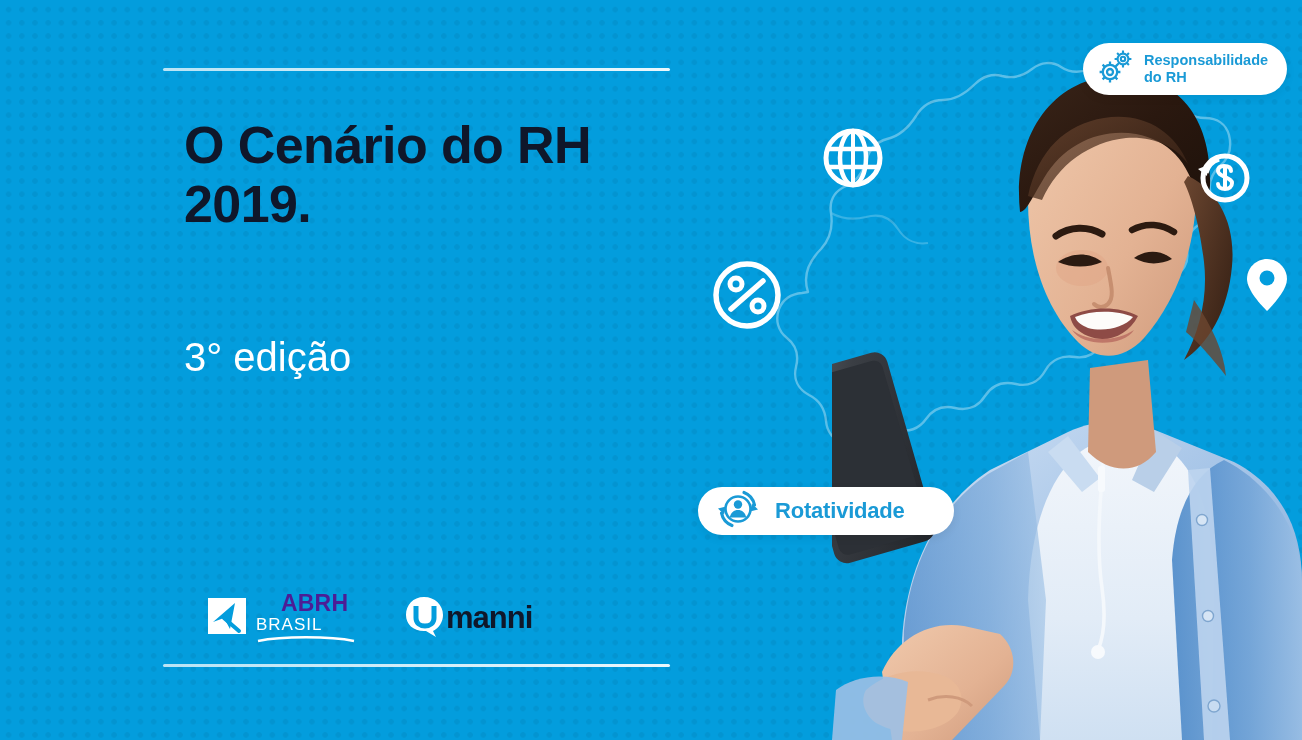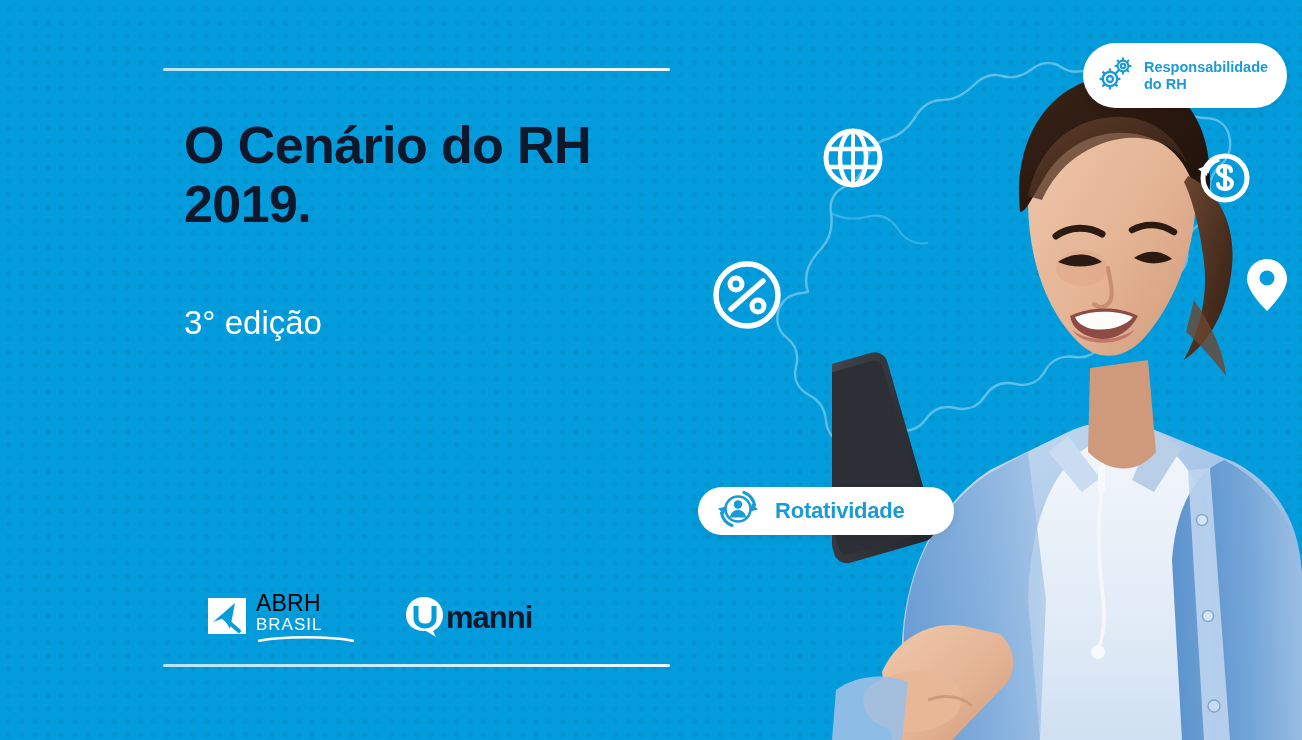--- a/index.html
+++ b/index.html
@@ -50,42 +50,42 @@
   #headline{
     position:absolute; left:184px; top:116px; width:520px;
     z-index:8;
     color:#0f172a;
     font-size:52px;
     font-weight:bold;
     line-height:59px;
     letter-spacing:-0.6px;
   }
   #subtitle{
-    position:absolute; left:184px; top:304px;
+    position:absolute; left:184px; top:335px;
     z-index:8;
     color:#ffffff;
-    font-size:33px;
+    font-size:40px;
     font-weight:300;
     letter-spacing:0px;
   }
 
   
   #logos{
     position:absolute; left:205px; top:592px;
     z-index:8;
     display:flex; align-items:center; gap:49px;
   }
   .logo{ display:flex; align-items:center; }
   #abrh-text{
     margin-left:7px;
     display:flex; flex-direction:column;
     line-height:1;
   }
   #abrh-text .l1{
-    color:#000000; font-size:23px; font-weight:normal; letter-spacing:.2px;
+    color:#4c1d95; font-size:23px; font-weight:bold; letter-spacing:.2px;margin-left:25px;
   }
   #abrh-text .l2{
     color:#fff; font-size:17px; font-weight:normal; letter-spacing:1.0px; margin-top:1px;
   }
   #umanni-text{
     color:#0f172a;
     font-size:31px;
     font-weight:bold;
     letter-spacing:-1px;
     margin-left:1px;
@@ -99,21 +99,21 @@
     display:flex; align-items:center;
     box-shadow:0 3px 10px rgba(0,0,0,0.07);
     z-index:20;
   }
   .pill .ptxt{
     color:#1a9ad6;
     font-weight:bold;
   }
   #pill-resp{
     left:1083px; top:43px;
-    height:65px; width:204px;
+    height:52px; width:204px;
     padding-left:12px;
   }
   #pill-resp .ptxt{
     font-size:14.5px; line-height:17px; margin-left:7px;
   }
   #pill-rota{
     left:698px; top:464px;
     height:48px; width:256px;
     padding-left:17px;
     margin-top:23px;

